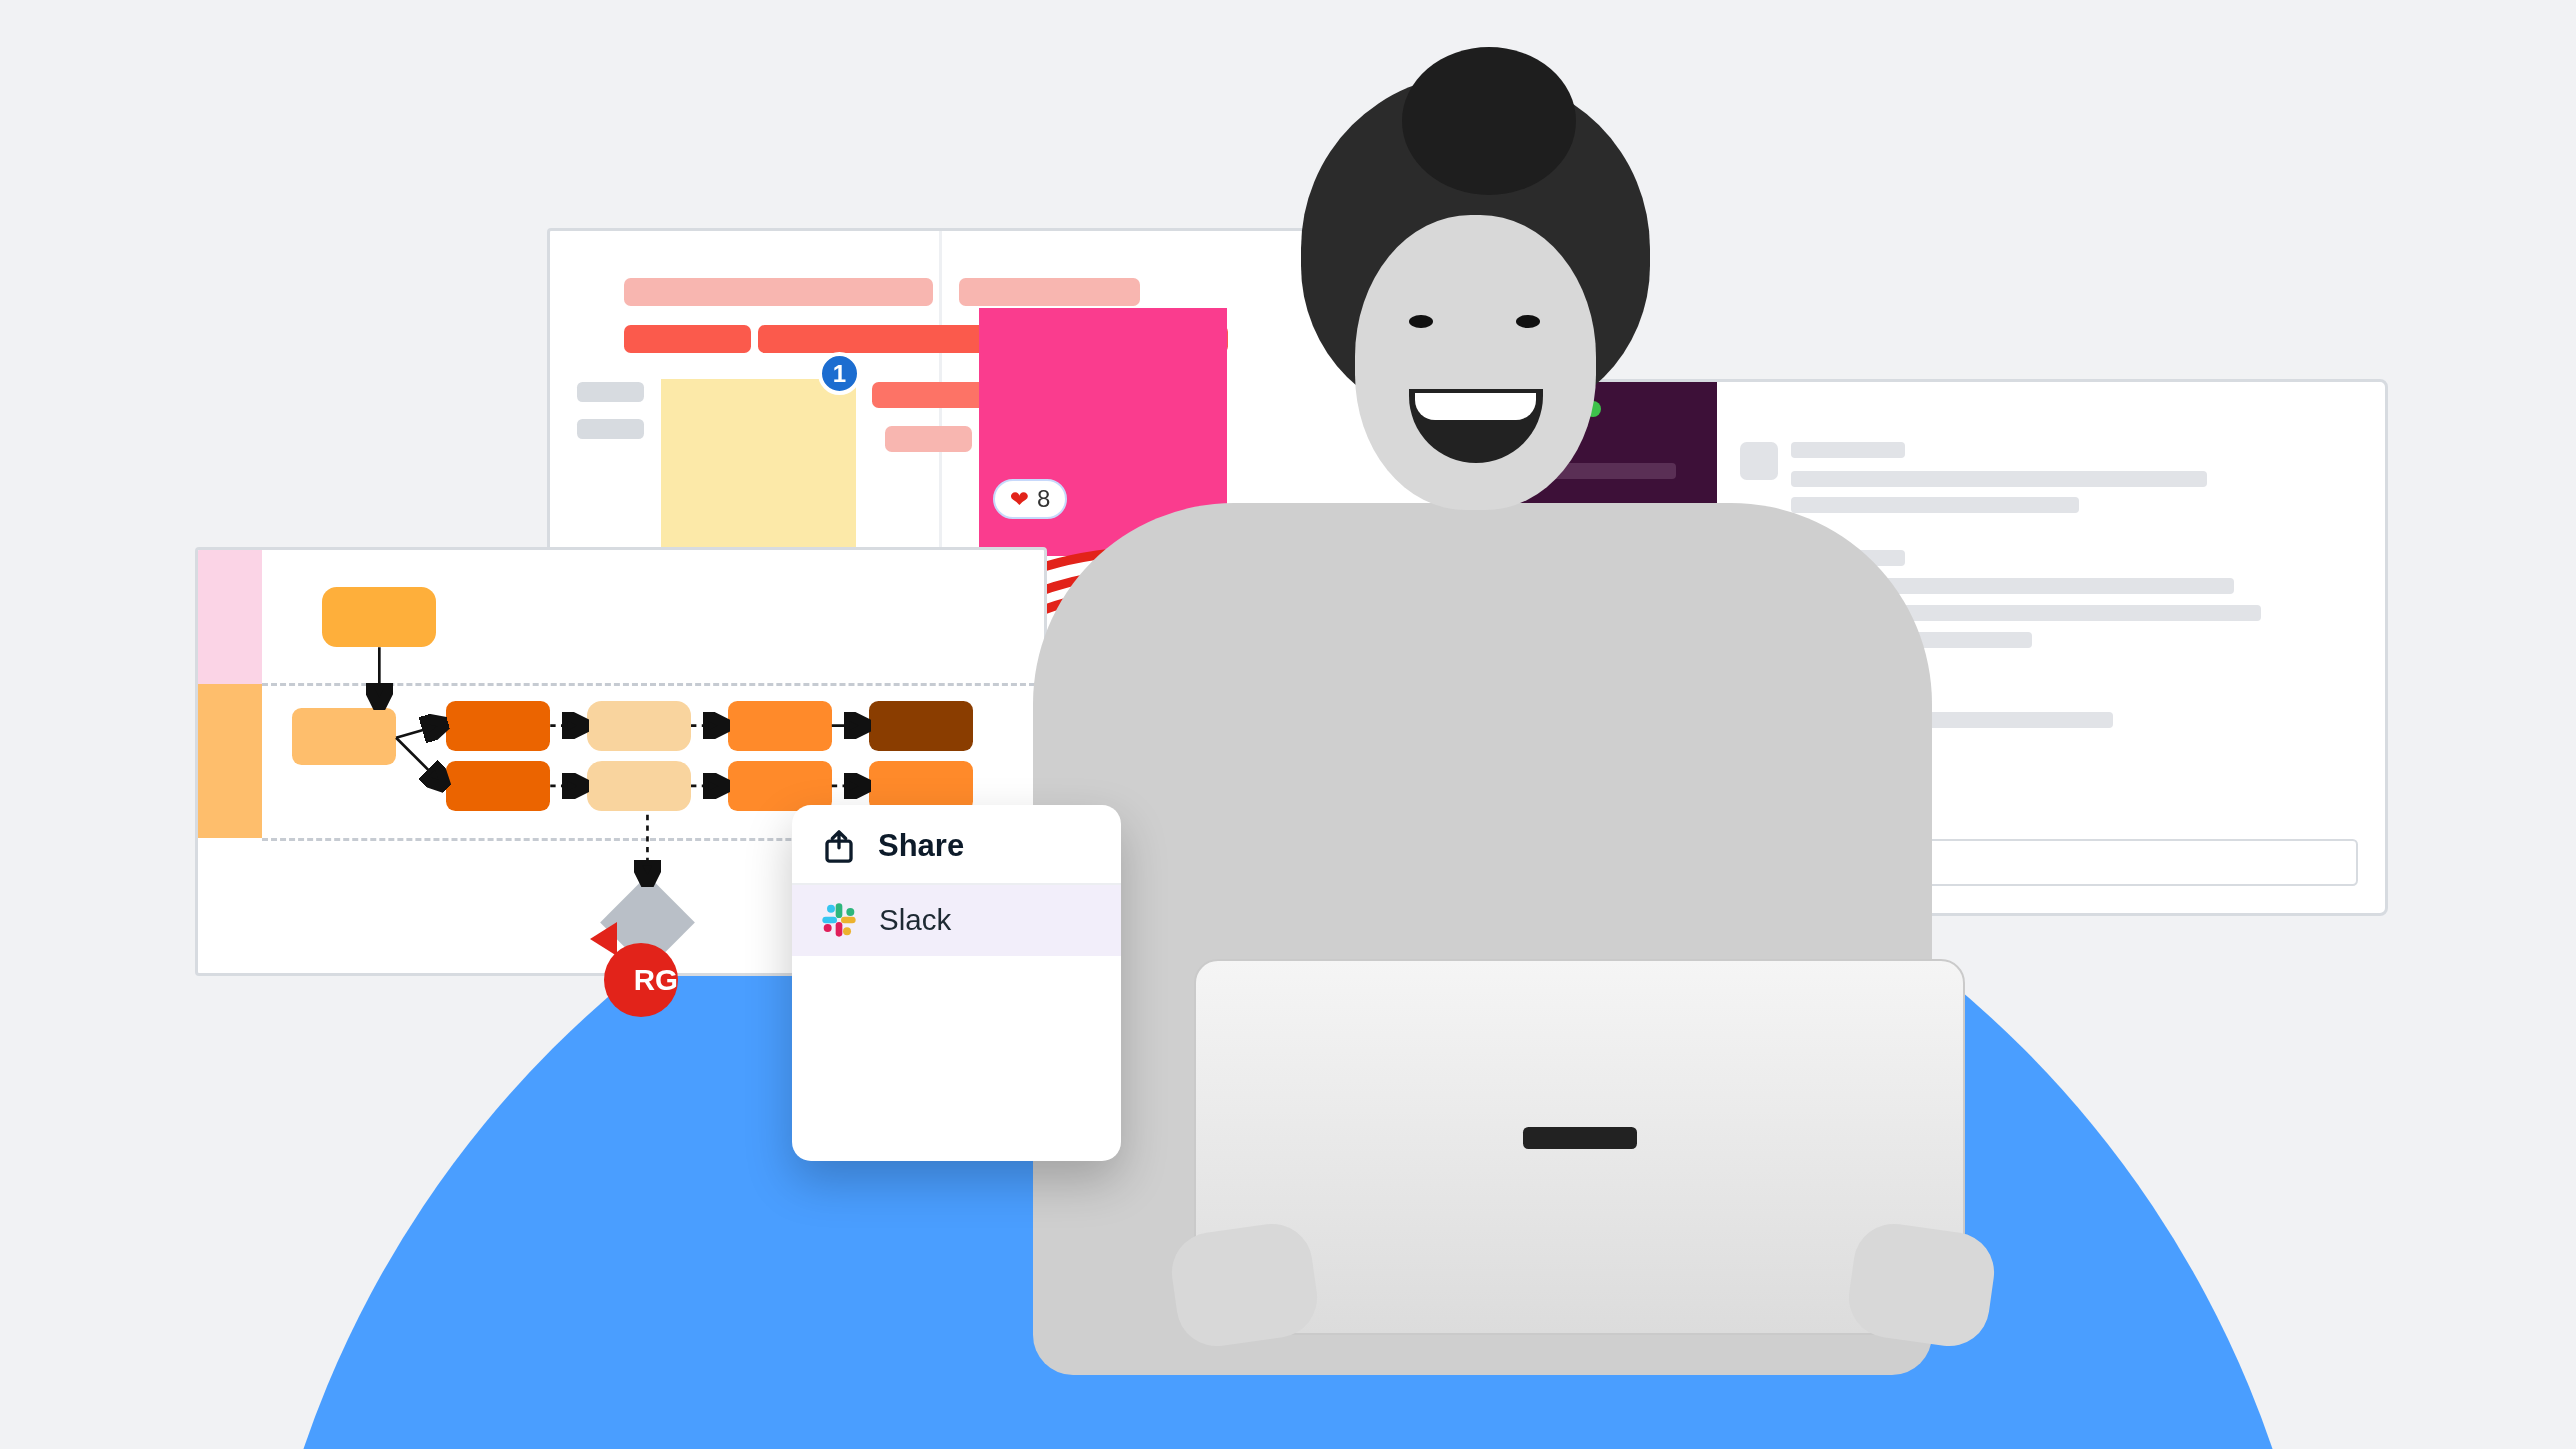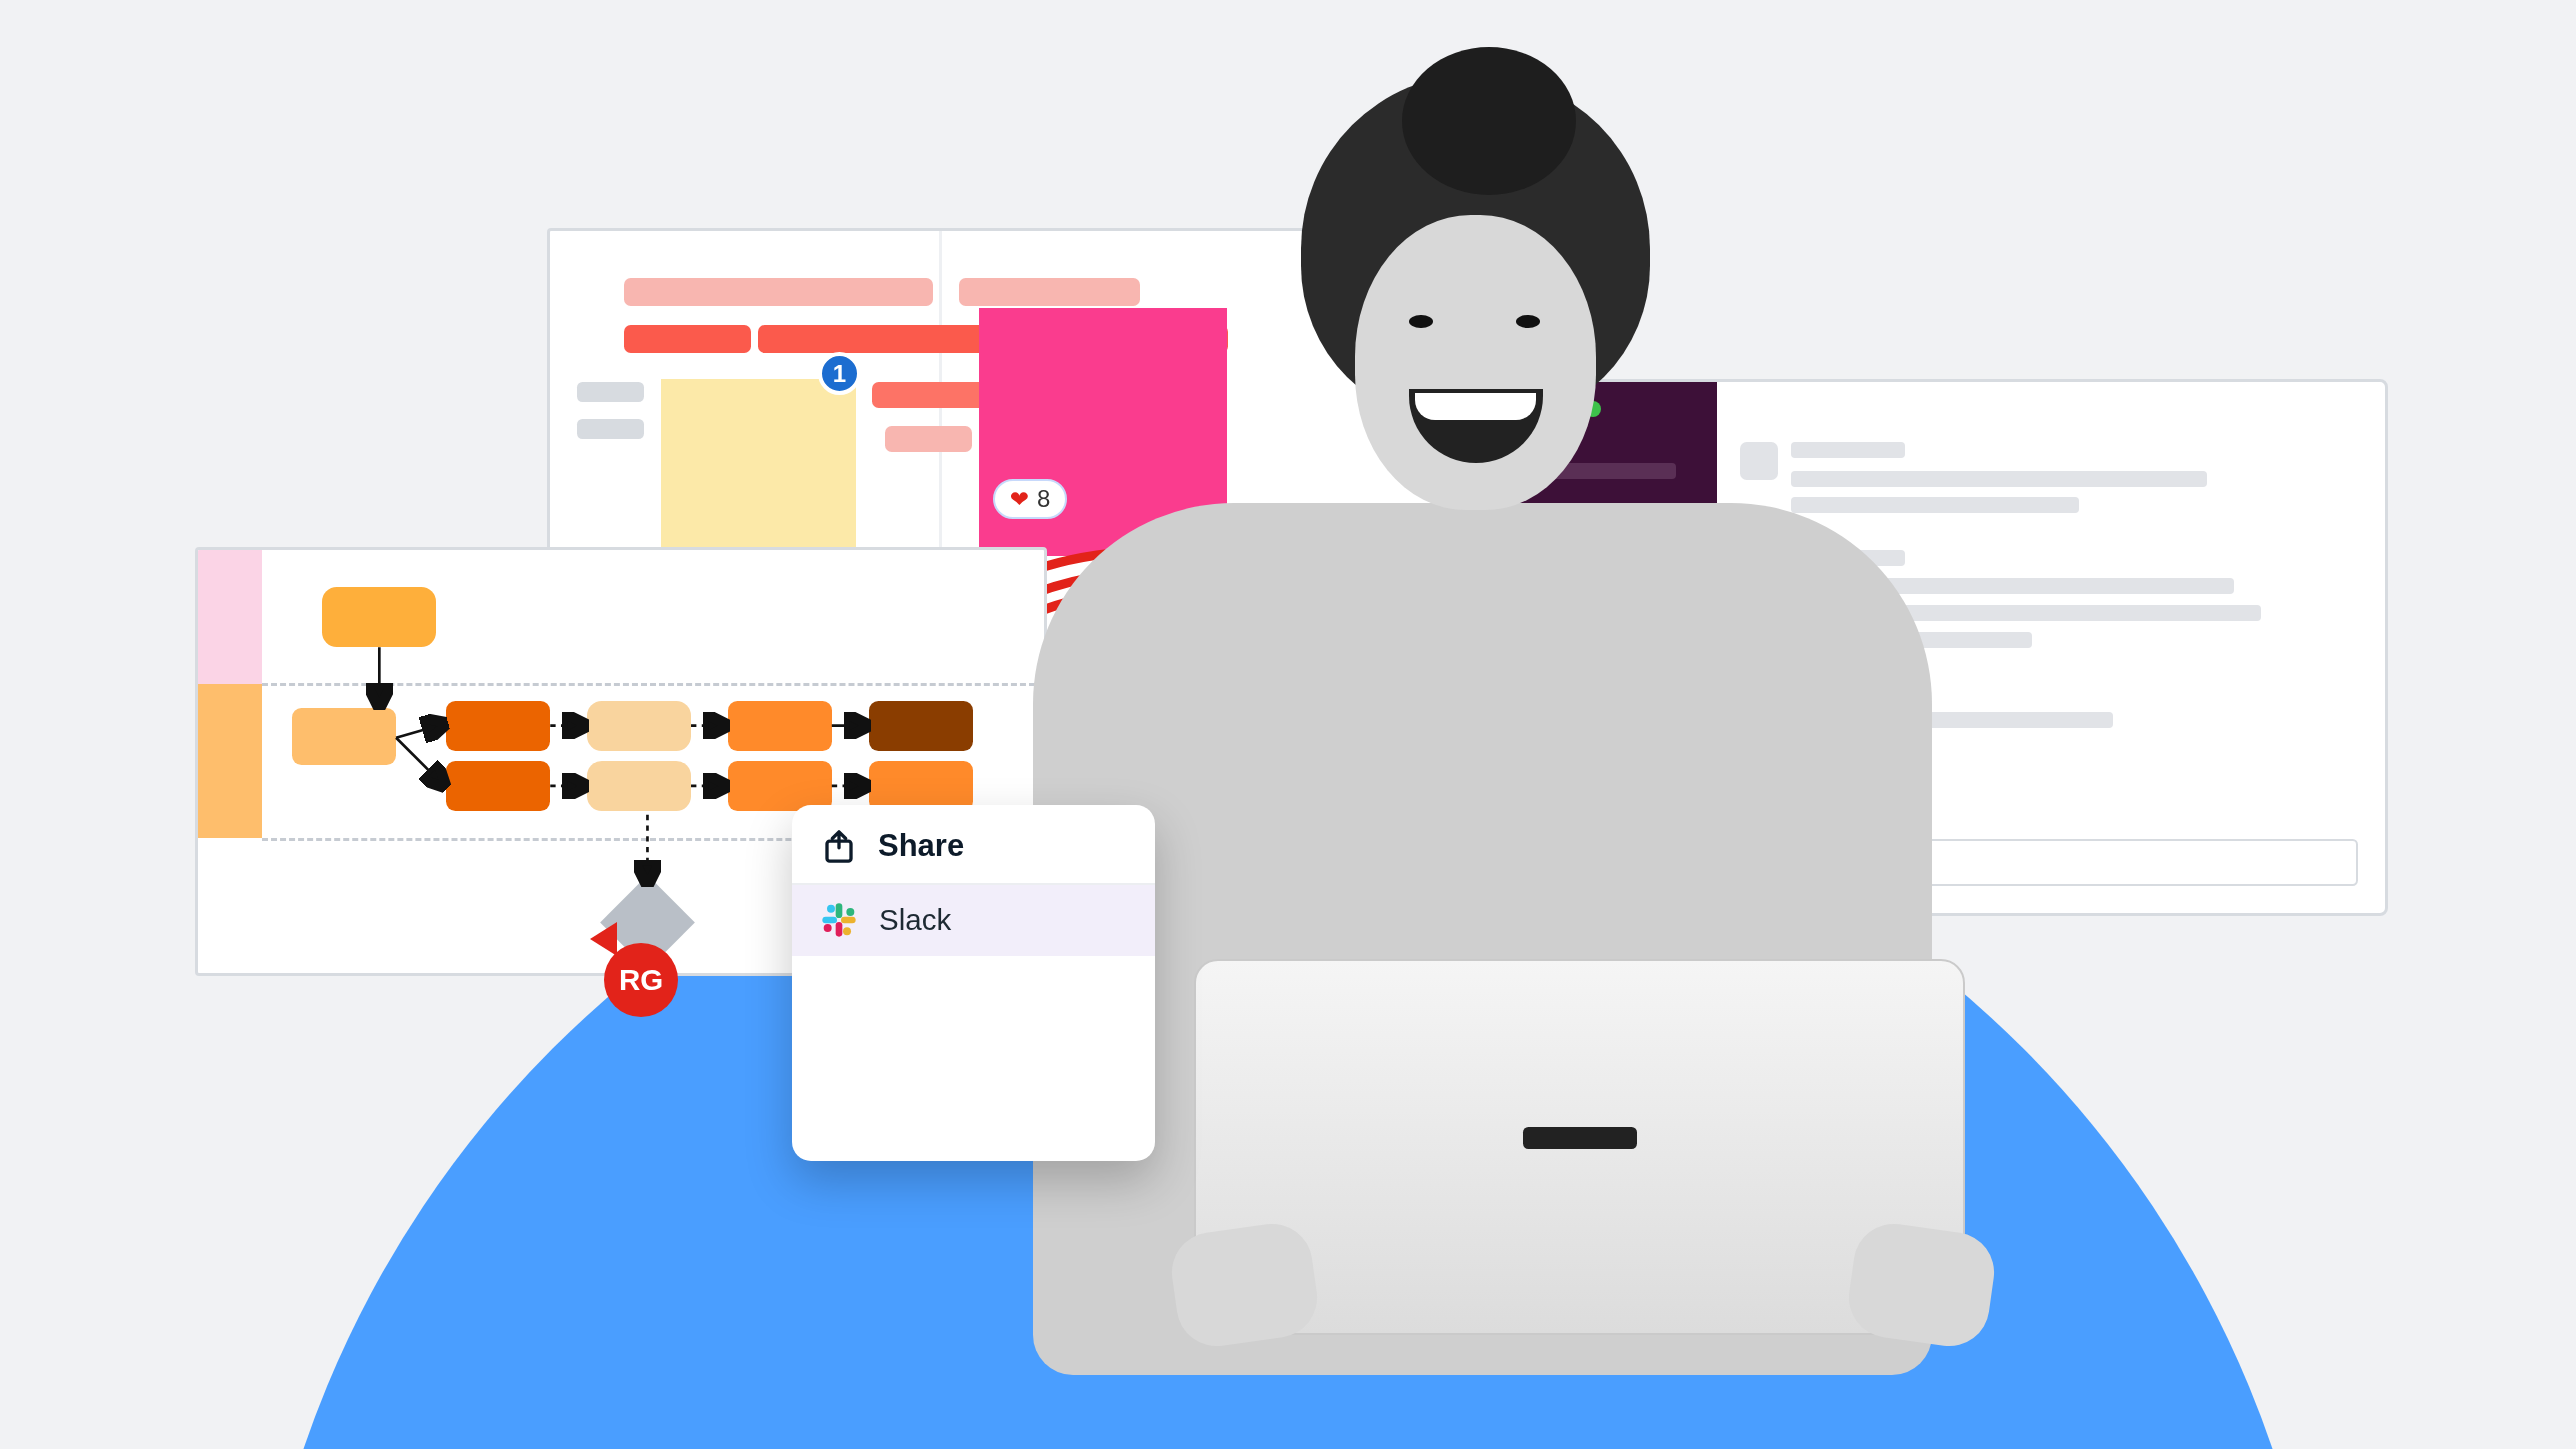--- a/index.html
+++ b/index.html
@@ -100,21 +100,21 @@
   .traffic { position:absolute; top:19px; left:20px; display:flex; gap:10.7px; }
   .traffic span { width:16px; height:16px; border-radius:50%; display:block; }
   .side-line { position:absolute; left:23px; height:16px; border-radius:4px; background:#5A2F55; }
   .msg-av { position:absolute; left:228px; width:38px; height:38px; border-radius:6.7px; background:#E1E3E7; }
   .msg-line { position:absolute; left:279px; height:16px; border-radius:4px; background:#E1E3E7; }
   .msg-input { position:absolute; left:228px; right:27px; bottom:27px; height:47px; border:2.7px solid #D7DBE0; border-radius:5.4px; background:#fff; }
 
   
   .share-panel {
     position:absolute; left:792px; top:805px;
-    width:363px; height:356px;
+    width:329px; height:356px;
     background:#fff; border-radius:19px;
     box-shadow: 0 20px 47px rgba(0,0,0,0.22);
     overflow:hidden;
   }
   .share-header {
     display:flex; align-items:center; gap:19px;
     padding:23px 27px 19px;
     border-bottom:2px solid #ECEEF1;
   }
   .share-header span.title { font-size:31px; font-weight:800; color:#0D1B2A; }
@@ -278,21 +278,21 @@
     <path d="M525 352 L575 352" class="fc-dotted" marker-end="url(#ah)"></path>
     <path d="M735 262 L785 262" class="fc-dotted" marker-end="url(#ah)"></path>
     <path d="M735 352 L785 352" class="fc-dotted" marker-end="url(#ah)"></path>
     <path d="M945 262 L995 262" marker-end="url(#ah)"></path>
     <path d="M945 352 L995 352" class="fc-dotted" marker-end="url(#ah)"></path>
     <path d="M670 395 L670 495" class="fc-dotted" marker-end="url(#ah)"></path>
   </svg>
 </div>
 
 <div class="cursor-tri" style="left:590px; top:922px;"></div>
-<div class="cursor-badge" style="left:604px; top:943px;">
+<div class="cursor-badge" style="left:604px; top:943px;justify-content:flex-end;">
   <span>RG</span>
 </div>
 
 <div class="person">
   <div class="sweater"></div>
   <div class="hair"></div>
   <div class="bun"></div>
   <div class="face"></div>
   <div class="eye l"></div>
     <div class="eye r"></div>

